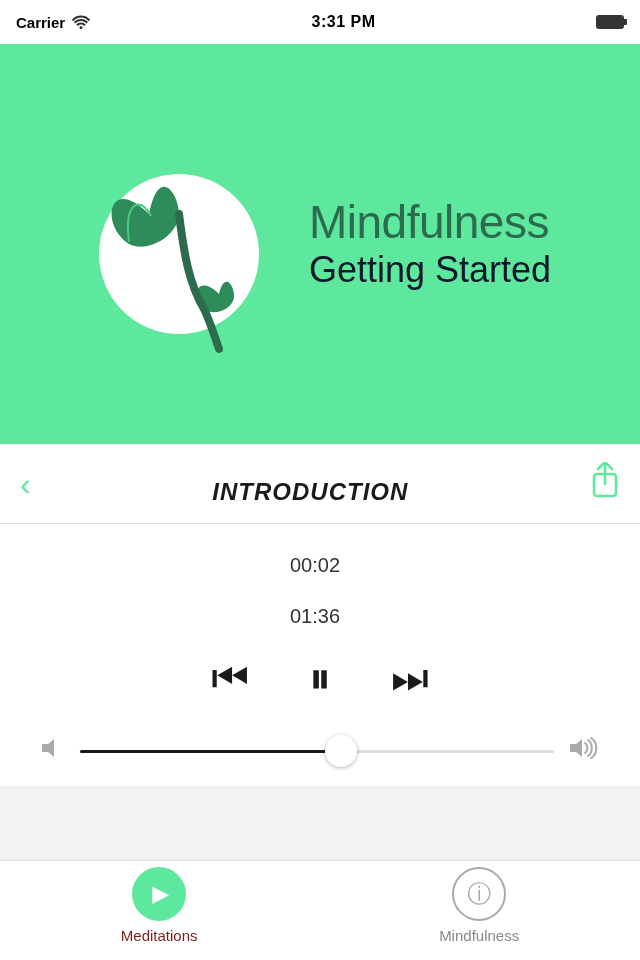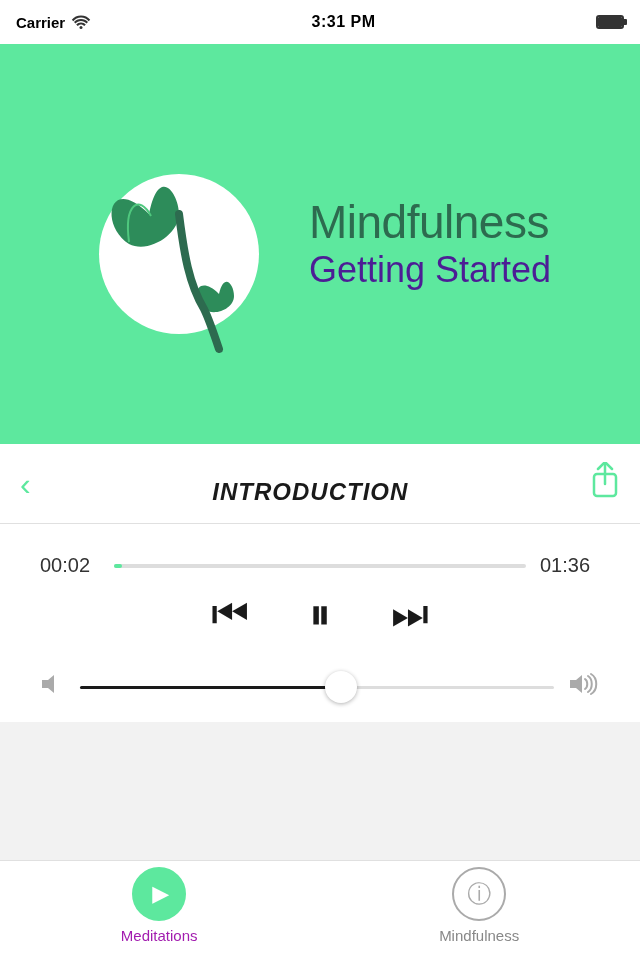--- a/index.html
+++ b/index.html
@@ -106,21 +106,21 @@
     .app-title-main {
       font-size: 46px;
       font-weight: 300;
       color: #2d6b4f;
       line-height: 1.1;
       letter-spacing: -0.5px;
     }
     .app-title-sub {
       font-size: 36px;
       font-weight: 300;
-      color: #4c1d95;
+      color: #0f172a;
       line-height: 1.2;
     }
 
     
     .nav-bar {
       width: 640px;
       height: 80px;
       background: white;
       border-bottom: 1px solid #e0e0e0;
       display: flex;
@@ -153,21 +153,22 @@
     .player-area {
       background: white;
       padding: 30px 40px 20px;
     }
 
     
     .progress-row {
       display: flex;
       align-items: center;
       gap: 14px;
-      margin-bottom: 15px;
+      margin-bottom: 28px;
+      flex-direction: column;
     }
     .time-label {
       font-size: 20px;
       color: #333;
       min-width: 60px;
     }
     .time-label-right {
     }
     .progress-track {
       flex: 1;
@@ -272,21 +273,21 @@
     .tab-icon-circle.active {
       background: #5de89e;
       border-color: #5de89e;
       color: white;
     }
     .tab-label {
       font-size: 15px;
       color: #888;
     }
     .tab-label.active {
-      color: #a21caf;
+      color: #7f1d1d;
     }
 
     
     .wifi-icon {
       display: inline-block;
       font-size: 15px;
     }
   </style>
 </head>
 <body>

